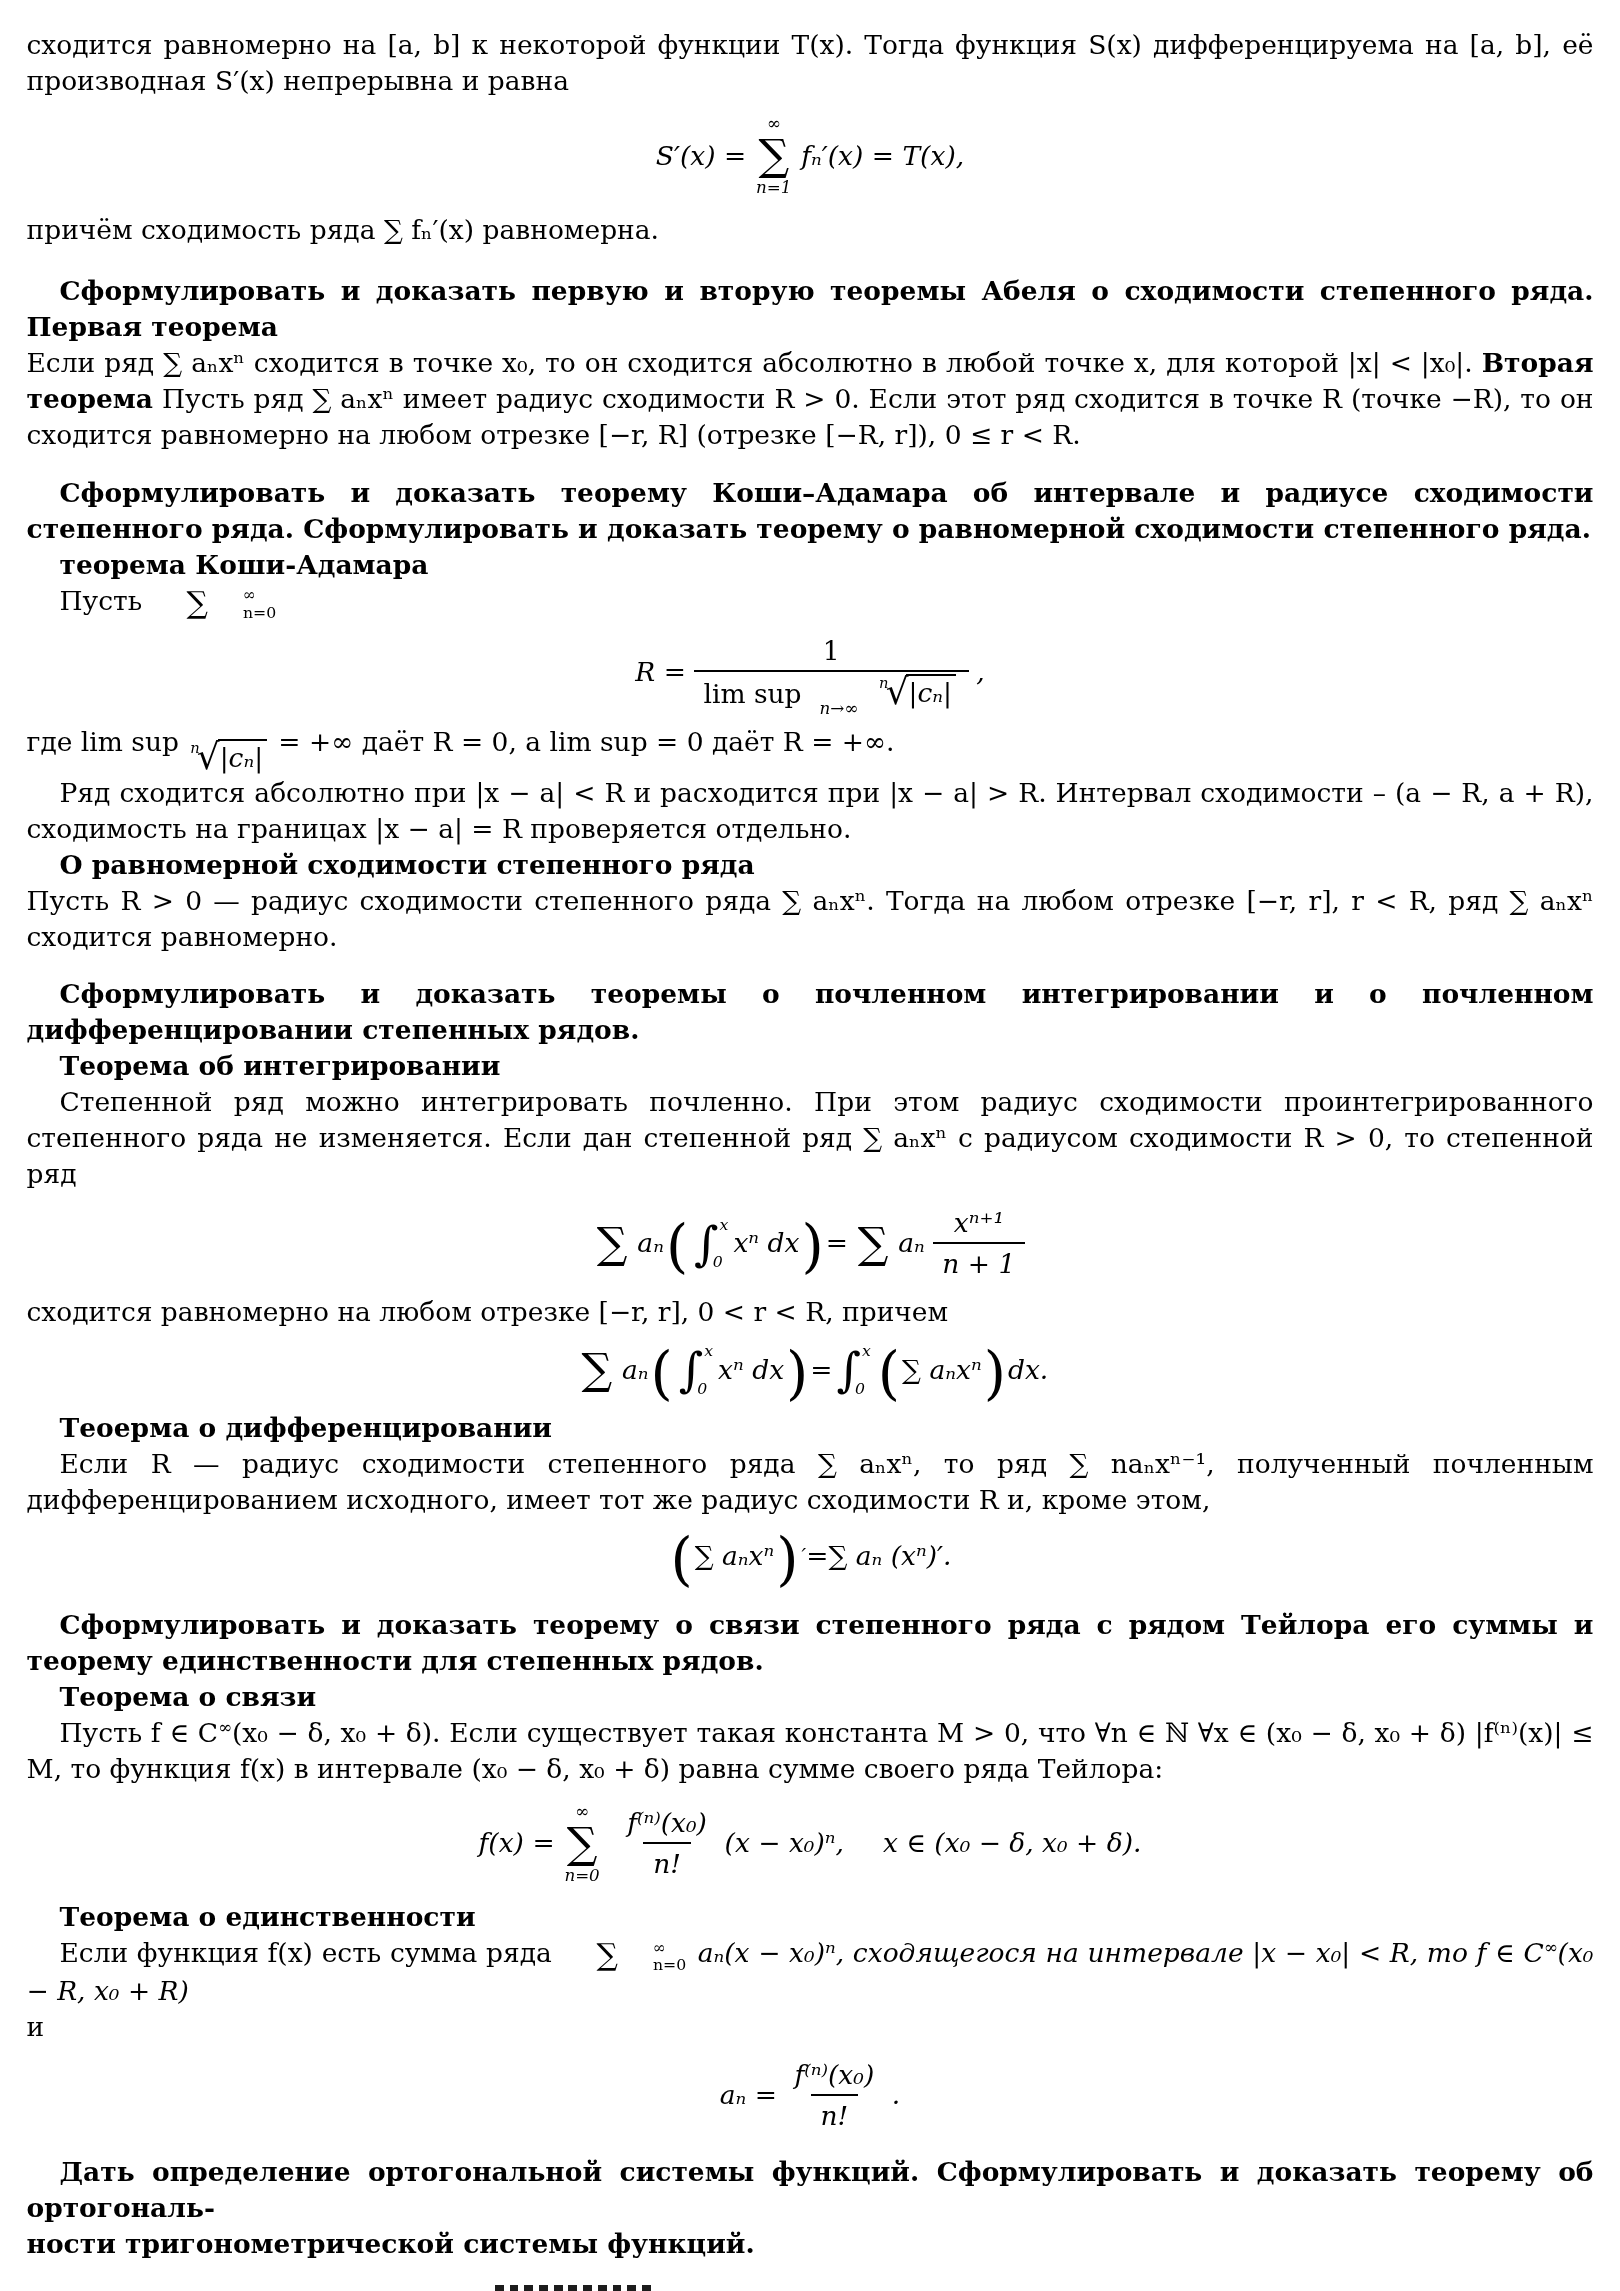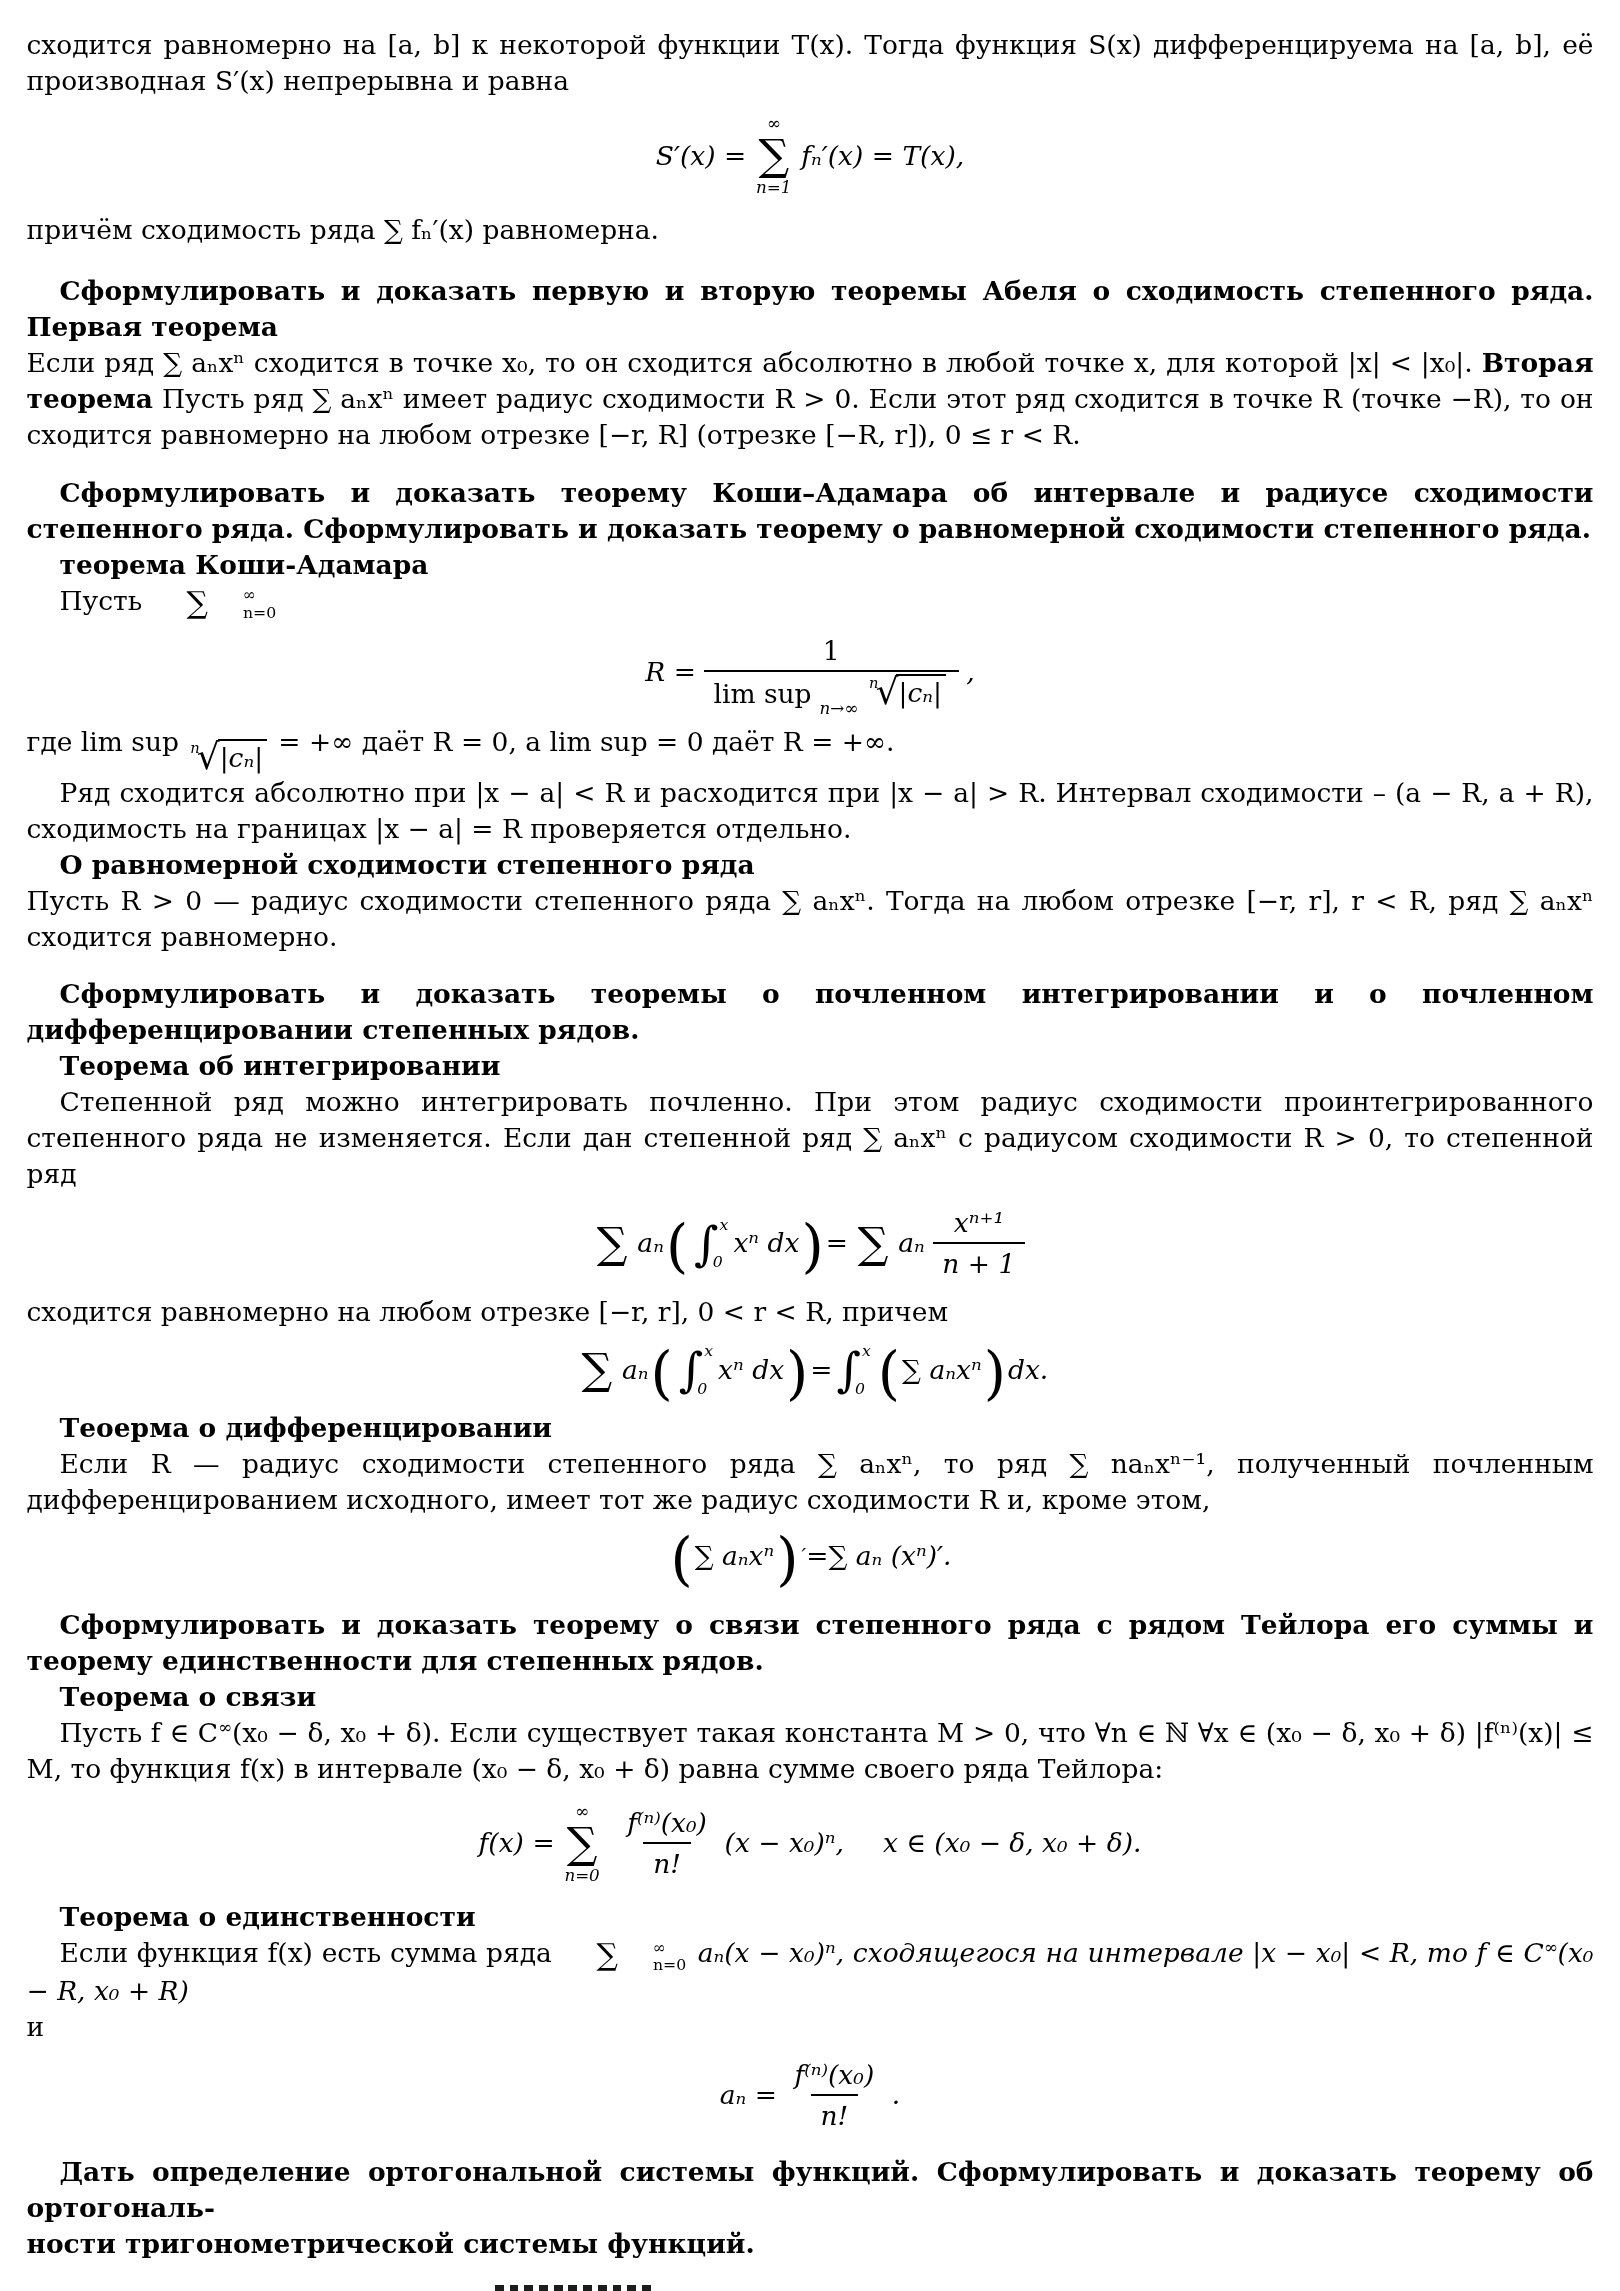--- a/index.html
+++ b/index.html
@@ -26,21 +26,21 @@
   }
   .mi{font-style:italic;}
   .rm{font-style:normal;}
 
   .bigop{display:inline-flex;flex-direction:column;align-items:center;margin:0 9.8px;line-height:1;}
   .bigop .sym{font-size:43px;line-height:1;font-style:normal;}
   .bigop .lim{font-size:16.7px;line-height:1.25;font-style:italic;}
 
   .frac{display:inline-flex;flex-direction:column;align-items:center;margin:0 7.8px;vertical-align:middle;line-height:1.25;}
   .frac .num{padding:0 9.8px 2.9px;}
-  .frac .den{border-top:2px solid #000;padding:2.9px 9.8px 0;display:flex;align-items:flex-end;gap:8px;}
+  .frac .den{border-top:2px solid #000;padding:2.9px 9.8px 0;display:flex;align-items:flex-end;gap:18px;}
   .frac .den-simple{border-top:2px solid #000;padding:2.9px 9.8px 0;text-align:center;}
 
   .limsub{font-size:16.7px;transform:translateY(5.9px);line-height:1;}
 
   .sqrt{display:inline-flex;align-items:flex-start;margin:0 2.9px;}
   .sqidx{font-size:14.7px;line-height:1;transform:translateY(2px);margin-right:-2.9px;font-style:italic;}
   .sqsign{font-size:1.35em;line-height:1;font-style:normal;}
   .sqrad{border-top:2px solid #000;padding:2px 3.9px 0 2px;margin-left:-2px;line-height:1.15;}
 
   .intop{display:inline-flex;align-items:center;margin:0 3.9px;}
@@ -77,21 +77,21 @@
     <span class="bigop">
       <span class="lim">∞</span>
       <span class="sym">∑</span>
       <span class="lim">n=1</span>
     </span>
     <span class="mi">fₙ′(x) = T(x),</span>
   </div>
 
   <p class="para">причём сходимость ряда ∑ fₙ′(x) равномерна.</p>
 
-  <h2 class="heading mt-md">Сформулировать и доказать первую и вторую теоремы Абеля о сходимость степенного ряда. Первая теорема</h2>
+  <h2 class="heading mt-md">Сформулировать и доказать первую и вторую теоремы Абеля о сходимости степенного ряда. Первая теорема</h2>
   <p class="para"><span>Если ряд ∑ aₙxⁿ сходится в точке x₀, то он сходится абсолютно в любой точке x, для которой |x| &lt; |x₀|. </span><b>Вторая теорема</b><span> Пусть ряд ∑ aₙxⁿ имеет радиус сходимости R &gt; 0. Если этот ряд сходится в точке R (точке −R), то он сходится равномерно на любом отрезке [−r, R] (отрезке [−R, r]), 0 ≤ r &lt; R.</span></p>
 
   <h2 class="heading mt-sm">Сформулировать и доказать теорему Коши–Адамара об интервале и радиусе сходимости степенного ряда. Сформулировать и доказать теорему о равномерной сходимости степенного ряда.</h2>
   <h3 class="subheading">теорема Коши-Адамара</h3>
   <p class="para indent">
     <span>Пусть</span>
     <span class="isum">
         <span class="sym2">∑</span>
         <span class="ss">
           <sup>∞</sup>

